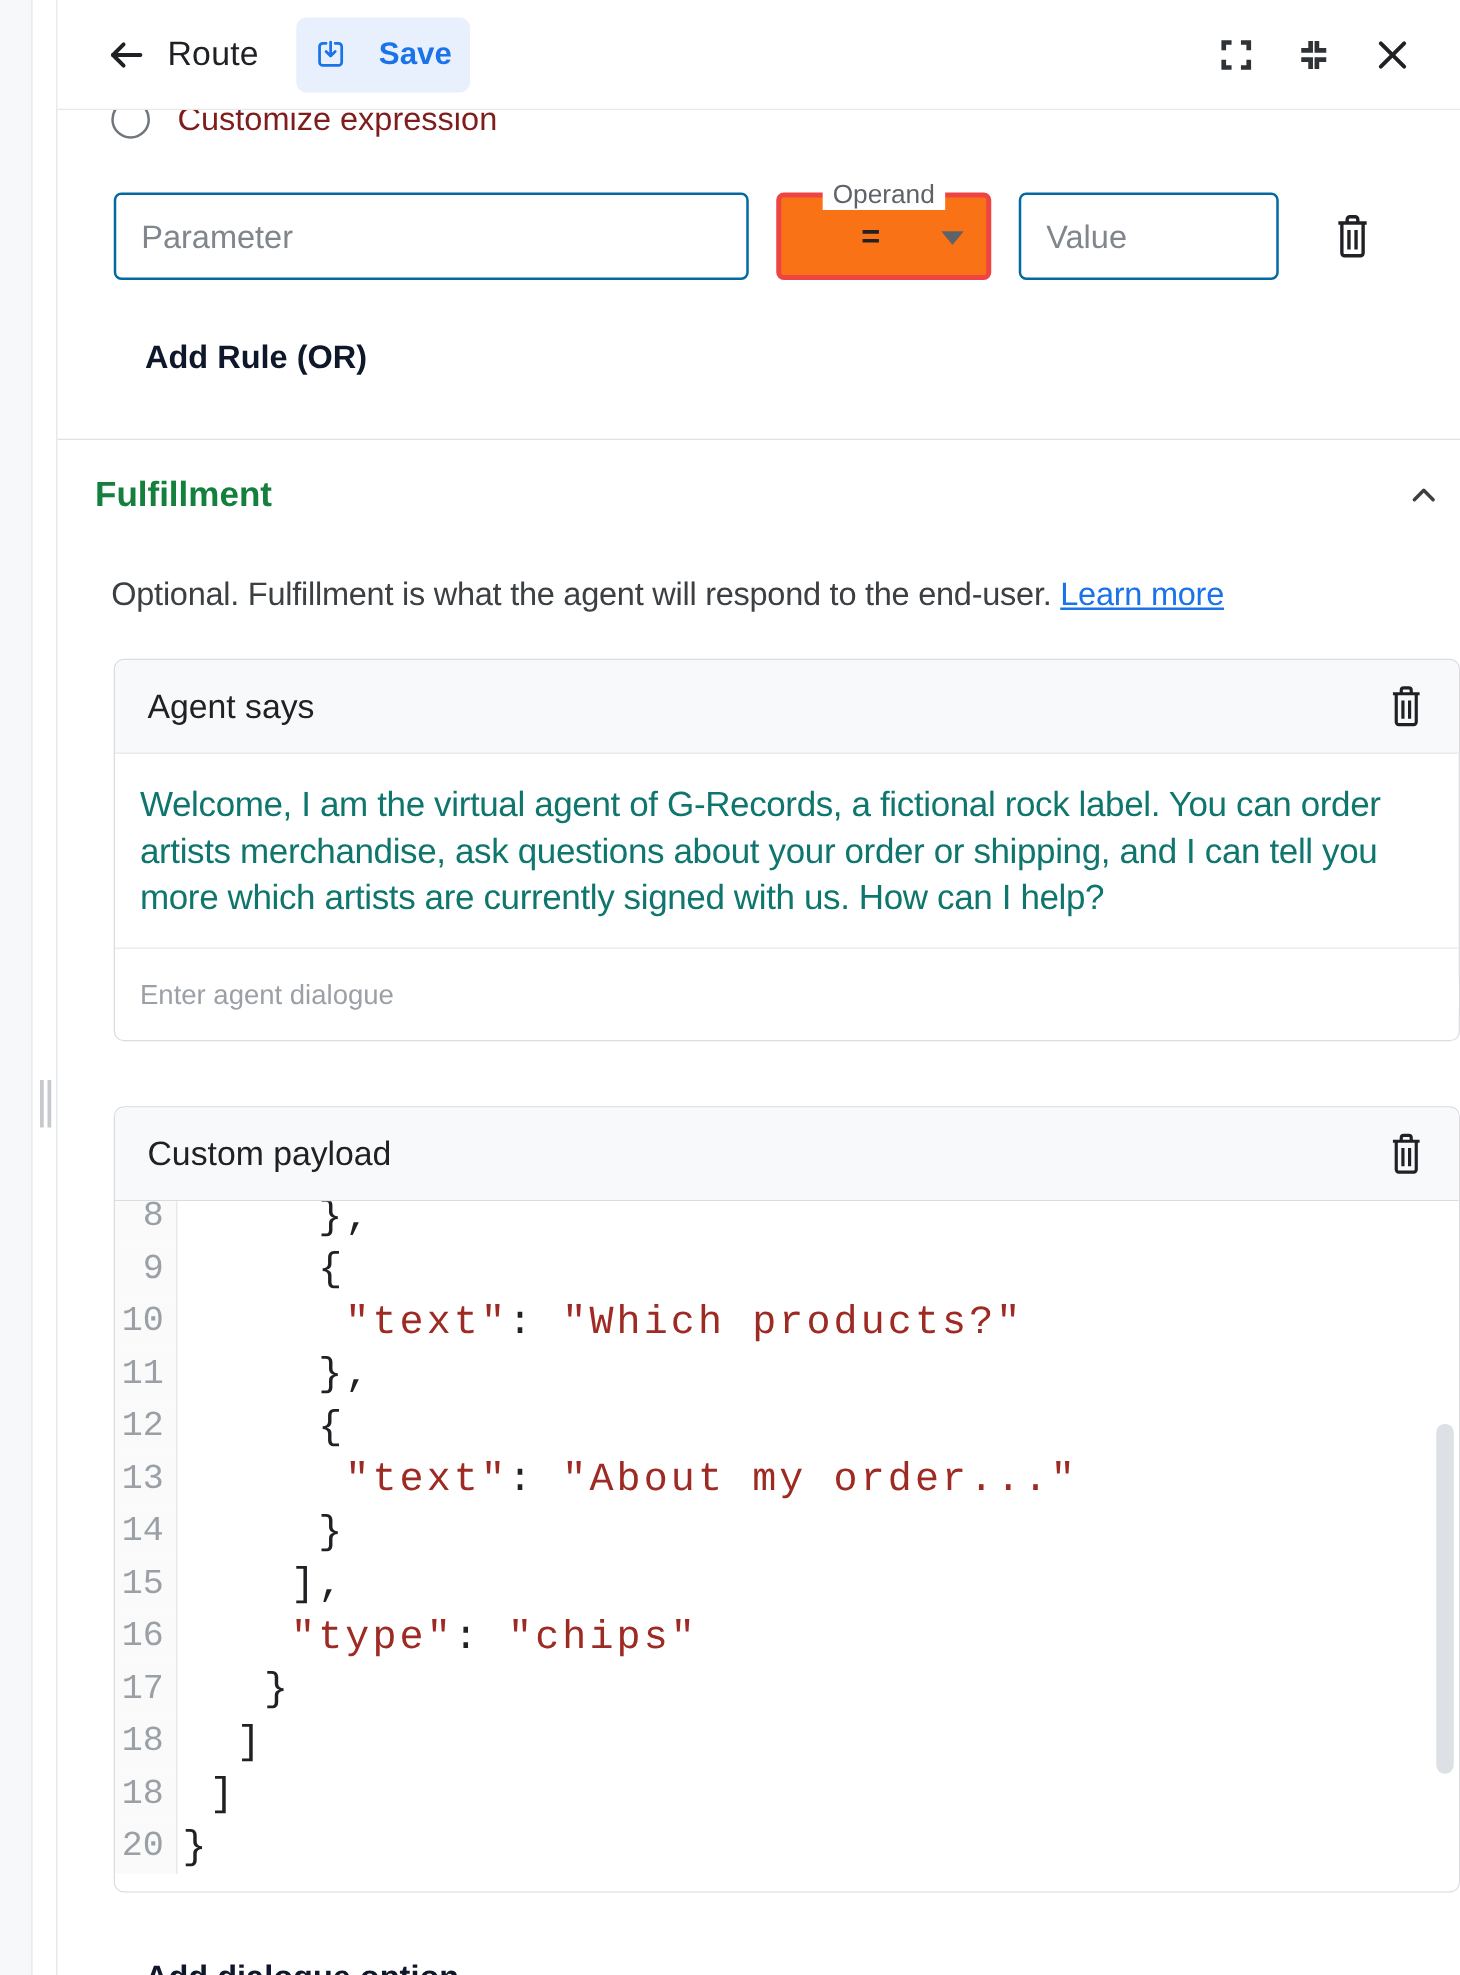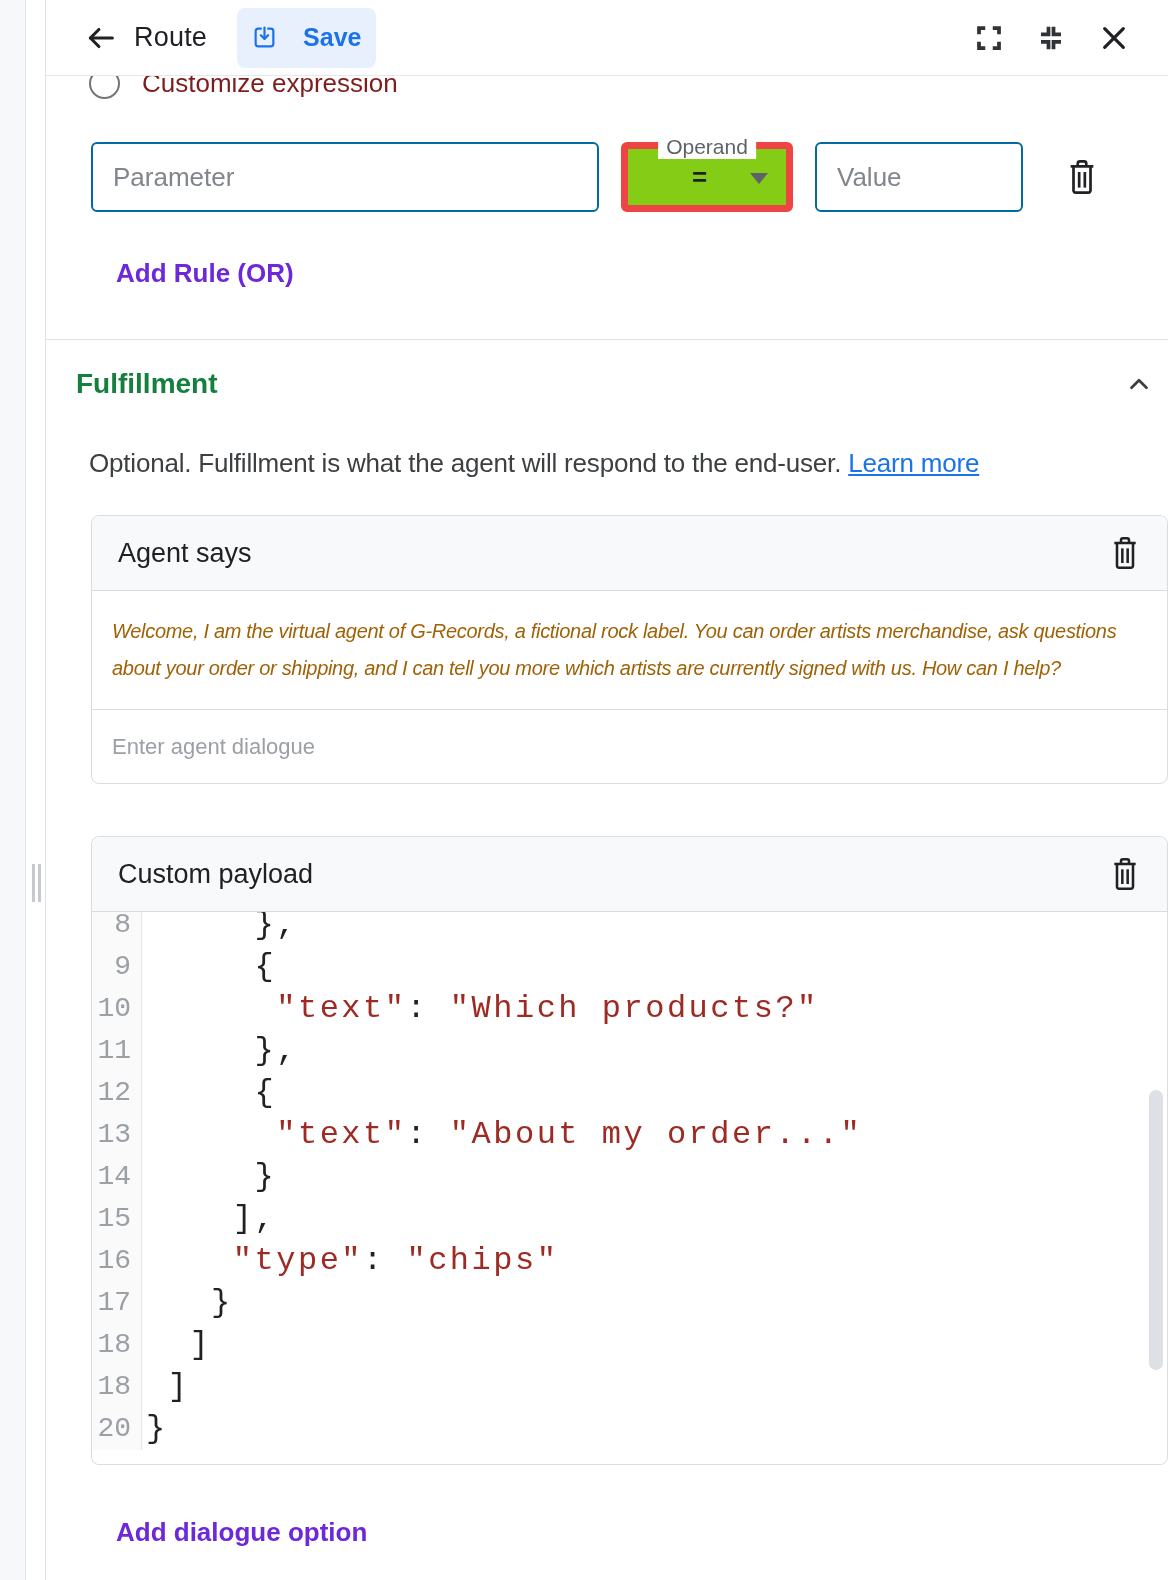--- a/index.html
+++ b/index.html
@@ -11,21 +11,21 @@
   }
   
   .rail { position:absolute; left:0; top:0; bottom:0; width:26px;
           background:#f6f8fa; border-right:1px solid #e4e7ea; }
   .drag-handle { position:absolute; left:32px; top:864px; width:9px; height:38px;
           border-left:3px solid #c6c9cd; border-right:3px solid #c6c9cd; cursor:col-resize; }
   
   .panel { position:absolute; left:45px; top:0; right:0; bottom:0;
            border-left:1px solid #e0e3e6; background:#fff; }
   
-  .hdr { height:76px; display:flex; align-items:center;
+  .hdr { height:88px; display:flex; align-items:center;
          padding:0 38px 0 38px; border-bottom:1px solid #e8e8e8; background:#fff; }
   .icon-btn { background:none; border:none; cursor:pointer; display:flex; align-items:center; justify-content:center; padding:0; }
   .hdr-title { font-size:27px; color:#202124; margin-left:16px; letter-spacing:.2px; }
   .save-btn { margin-left:30px; height:60px; display:flex; align-items:center; gap:26px;
               padding:0 15px; border:none; border-radius:8px; background:#e8f0fe;
               color:#1a73e8; font-size:25px; font-weight:bold; cursor:pointer;
               font-family:"Liberation Sans", sans-serif; }
   .hdr-spacer { flex:1; }
   .hdr-right { display:flex; align-items:center; gap:32px; }
   
@@ -36,45 +36,45 @@
            background:#fff; flex:0 0 auto; cursor:pointer; }
   .radio-label { font-size:26px; color:#7f1d1d; }
   .cond-row { margin:30px 45px 0 15px; display:flex; align-items:center; }
   .txt-input { height:70px; border:2px solid #0369a1; border-radius:6px;
                padding:0 20px; font-size:26px; color:#202124;
                font-family:"Liberation Sans", sans-serif; outline:none; }
   .txt-input::placeholder { color:#80868b; }
   .param-input { width:508px; }
   .value-input { width:208px; margin-left:22px; }
   .operand { width:172px; height:70px; margin-left:22px; position:relative;
-             border:7px solid #ef4444; border-radius:6px; cursor:pointer; background:#84cc16;text-decoration:underline; }
+             border:4px solid #ef4444; border-radius:6px; cursor:pointer; background:#f97316;text-decoration:underline; }
   .operand-label { position:absolute; top:-14px; left:50%; transform:translateX(-50%);
                    background:#fff; padding:0 8px; font-size:21px; color:#5f6368; white-space:nowrap; }
   .operand-value { position:absolute; left:64px; top:50%; transform:translateY(-50%);
                    font-size:26px; color:#202124; font-weight:bold; }
   .caret { position:absolute; right:18px; top:50%; margin-top:-4px;
            width:0; height:0; border-left:9px solid transparent; border-right:9px solid transparent;
            border-top:11px solid #5f6368; }
   .cond-trash { margin-left:42px; }
-  .link { color:#6d28d9; font-weight:bold; font-size:26px; cursor:pointer; background:none; border:none;
+  .link { color:#0f172a; font-weight:bold; font-size:26px; cursor:pointer; background:none; border:none;
           font-family:"Liberation Sans", sans-serif; }
   .add-rule { display:block; margin:46px 0 0 40px; }
   .divider { margin:50px 0 0 -30px; border:none; border-top:1px solid #dfe1e5; height:0; }
   .section-row { margin-top:28px; display:flex; align-items:center; }
   .section-title { font-size:28px; font-weight:bold; color:#15803d; }
   .section-chevron { margin-left:auto; margin-right:14px; }
   .desc { margin:48px 0 0 13px; font-size:26px; color:#3c4043; letter-spacing:-.2px; }
   .desc a { color:#1a73e8; text-decoration:underline; cursor:pointer; }
   
   .card { margin:36px 0 0 15px; border:1px solid #dadce0; border-radius:8px; background:#fff; }
   .card-hdr { display:flex; align-items:center; background:#f8f9fa;
               border-bottom:1px solid #dadce0; border-radius:8px 8px 0 0; padding:18px 26px; }
   .card-title { font-size:27px; color:#202124;text-align:center; }
   .card-hdr .icon-btn { margin-left:auto; }
-  .agent-body { padding:22px 20px; font-size:20px; line-height:37px; color:#a16207; letter-spacing:-.3px;font-style:italic; }
+  .agent-body { padding:22px 20px; font-size:28px; line-height:37px; color:#0f766e; letter-spacing:-.3px; }
   .agent-input-box { border-top:1px solid #dadce0; height:74px; display:flex; align-items:center;
                      border-radius:0 0 8px 8px; overflow:hidden; }
   .agent-input { width:100%; border:none; outline:none; font-size:22px; padding:0 20px;
                  font-family:"Liberation Sans", sans-serif; color:#ec4899; }
   .agent-input::placeholder { color:#9aa0a6; }
   .payload-card { margin-top:52px; }
   .code-area { position:relative; overflow:hidden; height:552px; border-radius:0 0 8px 8px; background:#fff; }
   .code-rows { margin-top:-8px; }
   .code-row { display:flex; height:42px; cursor:text; }
   .ln { flex:0 0 50px; background:#fafafa; border-right:1px solid #e3e5e8;

